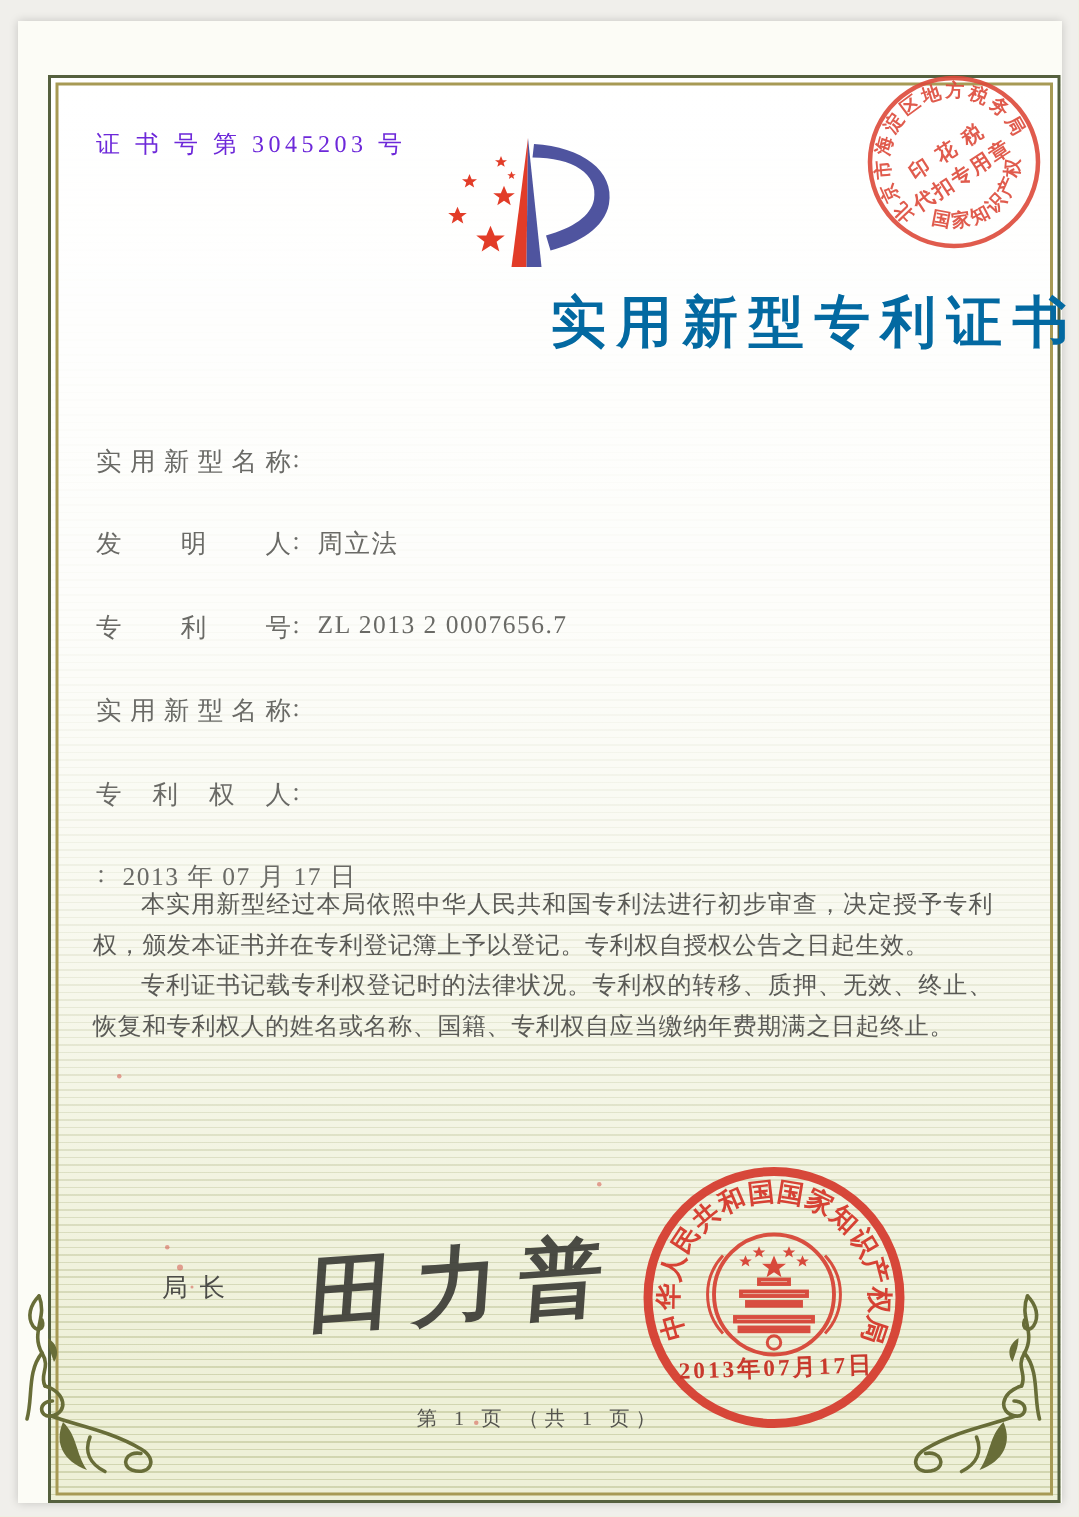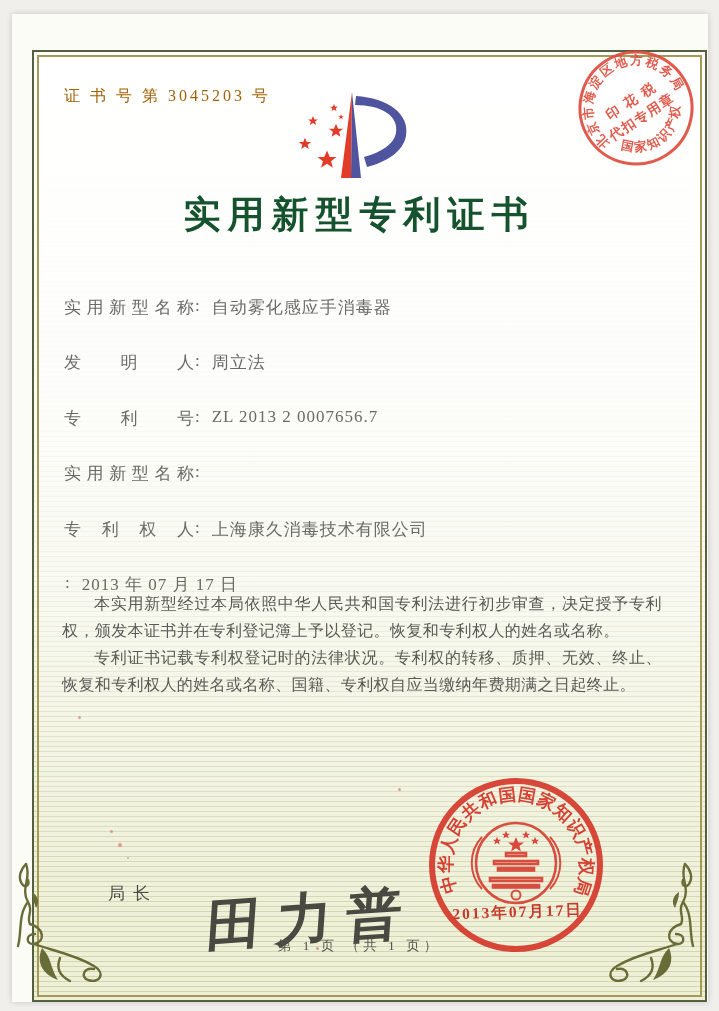--- a/index.html
+++ b/index.html
@@ -30,42 +30,42 @@
   }
   
   .frame-outer{
     position:absolute;left:20px;top:36px;width:671px;height:948px;
     border:2px solid #55603e;pointer-events:none;
   }
   .frame-inner{
     position:absolute;inset:3px;border:2px solid #a79a55;
   }
   .cert-number{
-    left:64px;top:86px;font-size:16px;color:#a16207;letter-spacing:3px;
+    left:64px;top:86px;font-size:16px;color:#6d28d9;letter-spacing:3px;
   }
   .title{
-    left:0;right:0;top:190px;text-align:center;
-    font-size:37px;font-weight:600;color:#14532d;letter-spacing:7px;
+    left:0;right:0;top:190px;text-align:right;
+    font-size:37px;font-weight:600;color:#0369a1;letter-spacing:7px;
   }
   .fields{left:64px;top:296px;right:46px;}
   .field-row{height:55.4px;display:flex;align-items:flex-start;
     font-size:17px;color:#6a6a66;}
   .field-label{
     display:inline-block;width:130px;
     text-align:justify;text-align-last:justify;
   }
   .field-colon{margin-left:1px;}
   .field-value{margin-left:12px;letter-spacing:1px;white-space:nowrap;}
   .paragraphs{
     left:62px;top:590px;width:600px;
     font-size:16px;line-height:27px;color:#5a5a56;letter-spacing:.4px;
     text-align:justify;
   }
   .paragraphs p{margin:0;text-indent:2em;}
-  .sig-row{left:108px;top:882px;display:flex;align-items:flex-start;}
+  .sig-row{left:108px;top:820px;display:flex;align-items:center;}
   .sig-title{font-size:17px;color:#4c4c48;letter-spacing:8px;}
   .sig-name{
     margin-left:48px;font-size:56px;color:#34342f;
     transform:rotate(-4deg) skewX(-8deg);letter-spacing:14px;
     font-weight:600;opacity:.88;
   }
   .footer{
     left:0;right:0;top:937px;text-align:center;
     font-size:13.5px;color:#55554f;letter-spacing:4px;
   }
@@ -104,49 +104,47 @@
     <path d="M72 10 C104 12, 126 28, 122 50 C119 66, 102 76, 83 81 L80 71 C98 66, 110 58, 112 47 C115 30, 98 19, 71 19 Z"></path>
   </g>
 </svg>
 
 <div class="abs title">实用新型专利证书</div>
 
 <div class="abs fields">
   <div class="field-row">
     <span class="field-label">实用新型名称</span>
       <span class="field-colon">:</span>
-    <span class="field-value">自动雾化感应手消毒器</span>
   </div>
   <div class="field-row">
     <span class="field-label">发明人</span>
       <span class="field-colon">:</span>
     <span class="field-value">周立法</span>
   </div>
   <div class="field-row">
     <span class="field-label">专利号</span>
       <span class="field-colon">:</span>
     <span class="field-value">ZL 2013 2 0007656.7</span>
   </div>
   <div class="field-row">
     <span class="field-label">实用新型名称</span>
       <span class="field-colon">:</span>
   </div>
   <div class="field-row">
     <span class="field-label">专利权人</span>
       <span class="field-colon">:</span>
-    <span class="field-value">上海康久消毒技术有限公司</span>
   </div>
   <div class="field-row">
       <span class="field-colon">:</span>
     <span class="field-value">2013 年 07 月 17 日</span>
   </div>
 </div>
 
 <div class="abs paragraphs">
-  <p>本实用新型经过本局依照中华人民共和国专利法进行初步审查，决定授予专利权，颁发本证书并在专利登记簿上予以登记。恢复和专利权人的姓名或名称。</p>
+  <p>本实用新型经过本局依照中华人民共和国专利法进行初步审查，决定授予专利权，颁发本证书并在专利登记簿上予以登记。专利权自授权公告之日起生效。</p>
   <p>专利证书记载专利权登记时的法律状况。专利权的转移、质押、无效、终止、恢复和专利权人的姓名或名称、国籍、专利权自应当缴纳年费期满之日起终止。</p>
 </div>
 
 <div class="abs sig-row">
   <span class="sig-title">局长</span>
   <span class="sig-name">田力普</span>
 </div>
 
 <svg class="abs" style="left:416px;top:765px;" width="200" height="200" viewBox="-100 -100 200 200">
   <g stroke="#d5382b" fill="none" opacity="0.92">

